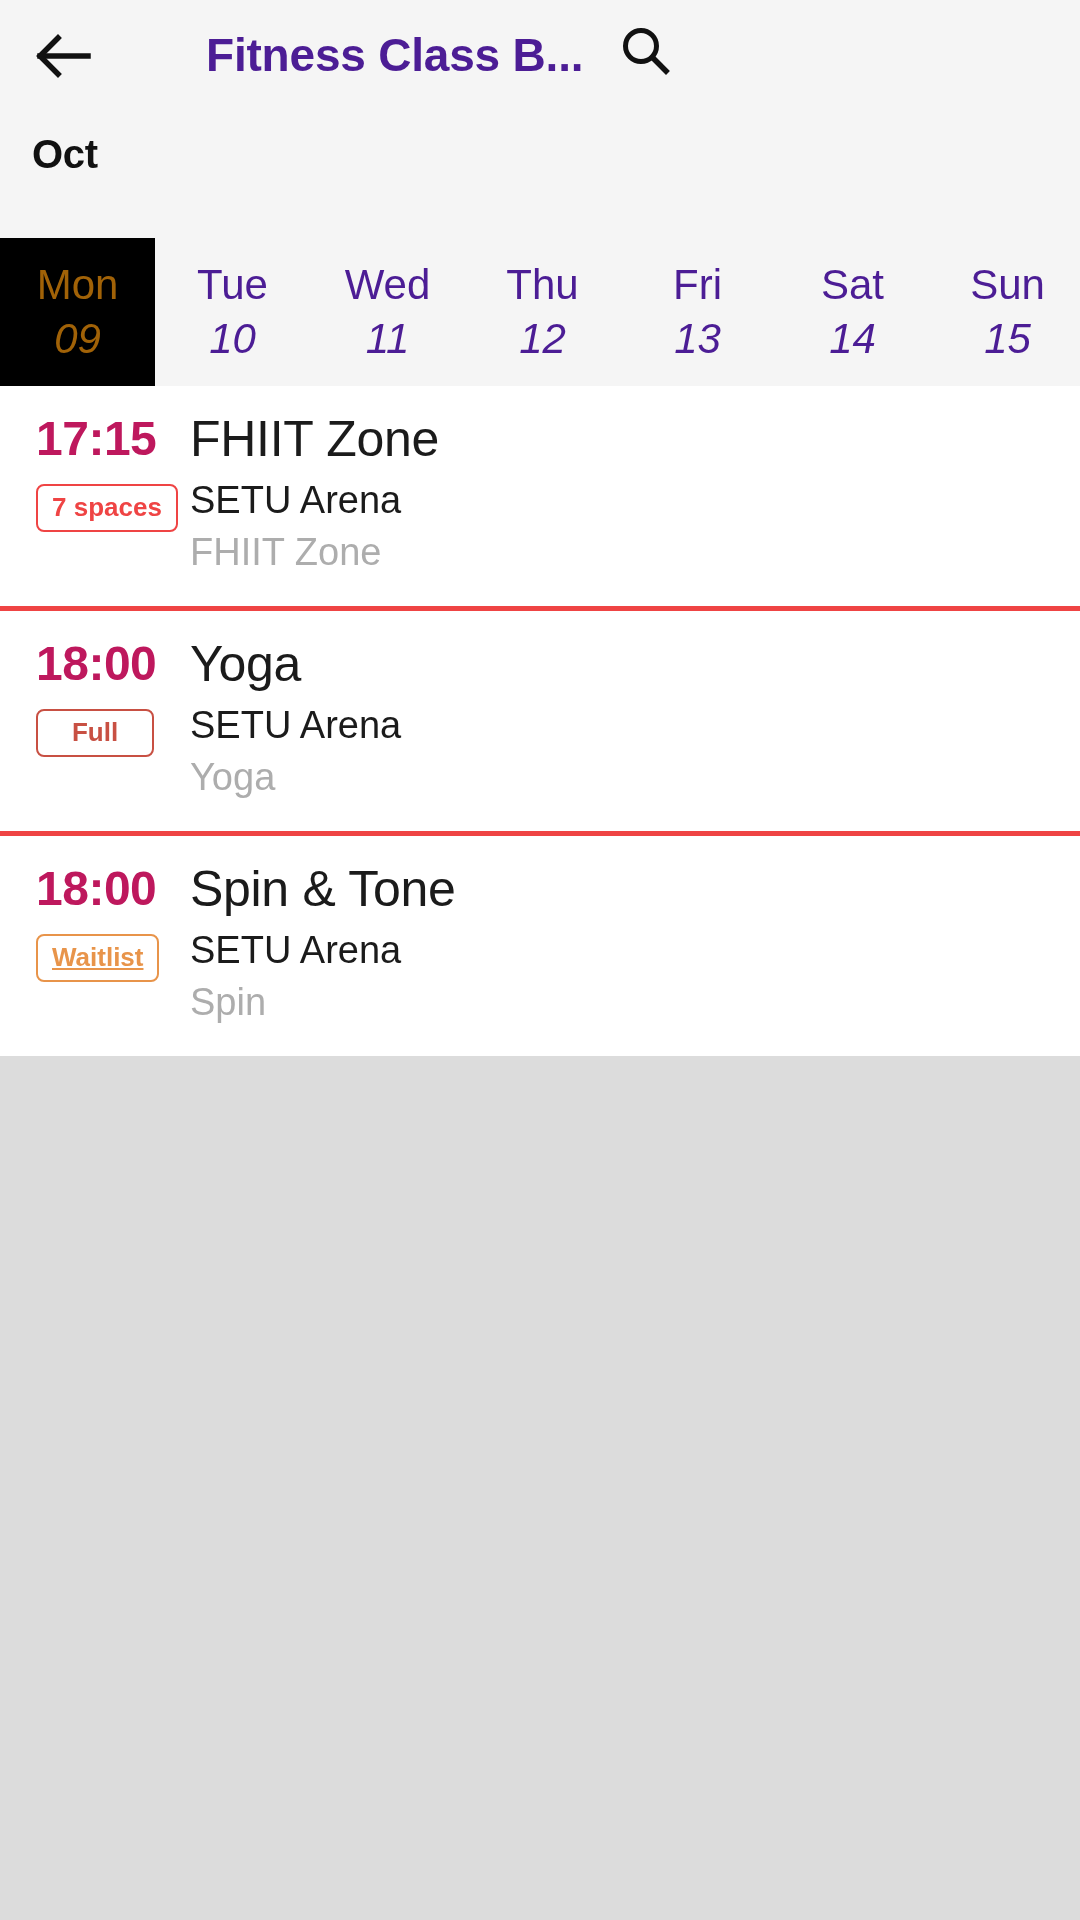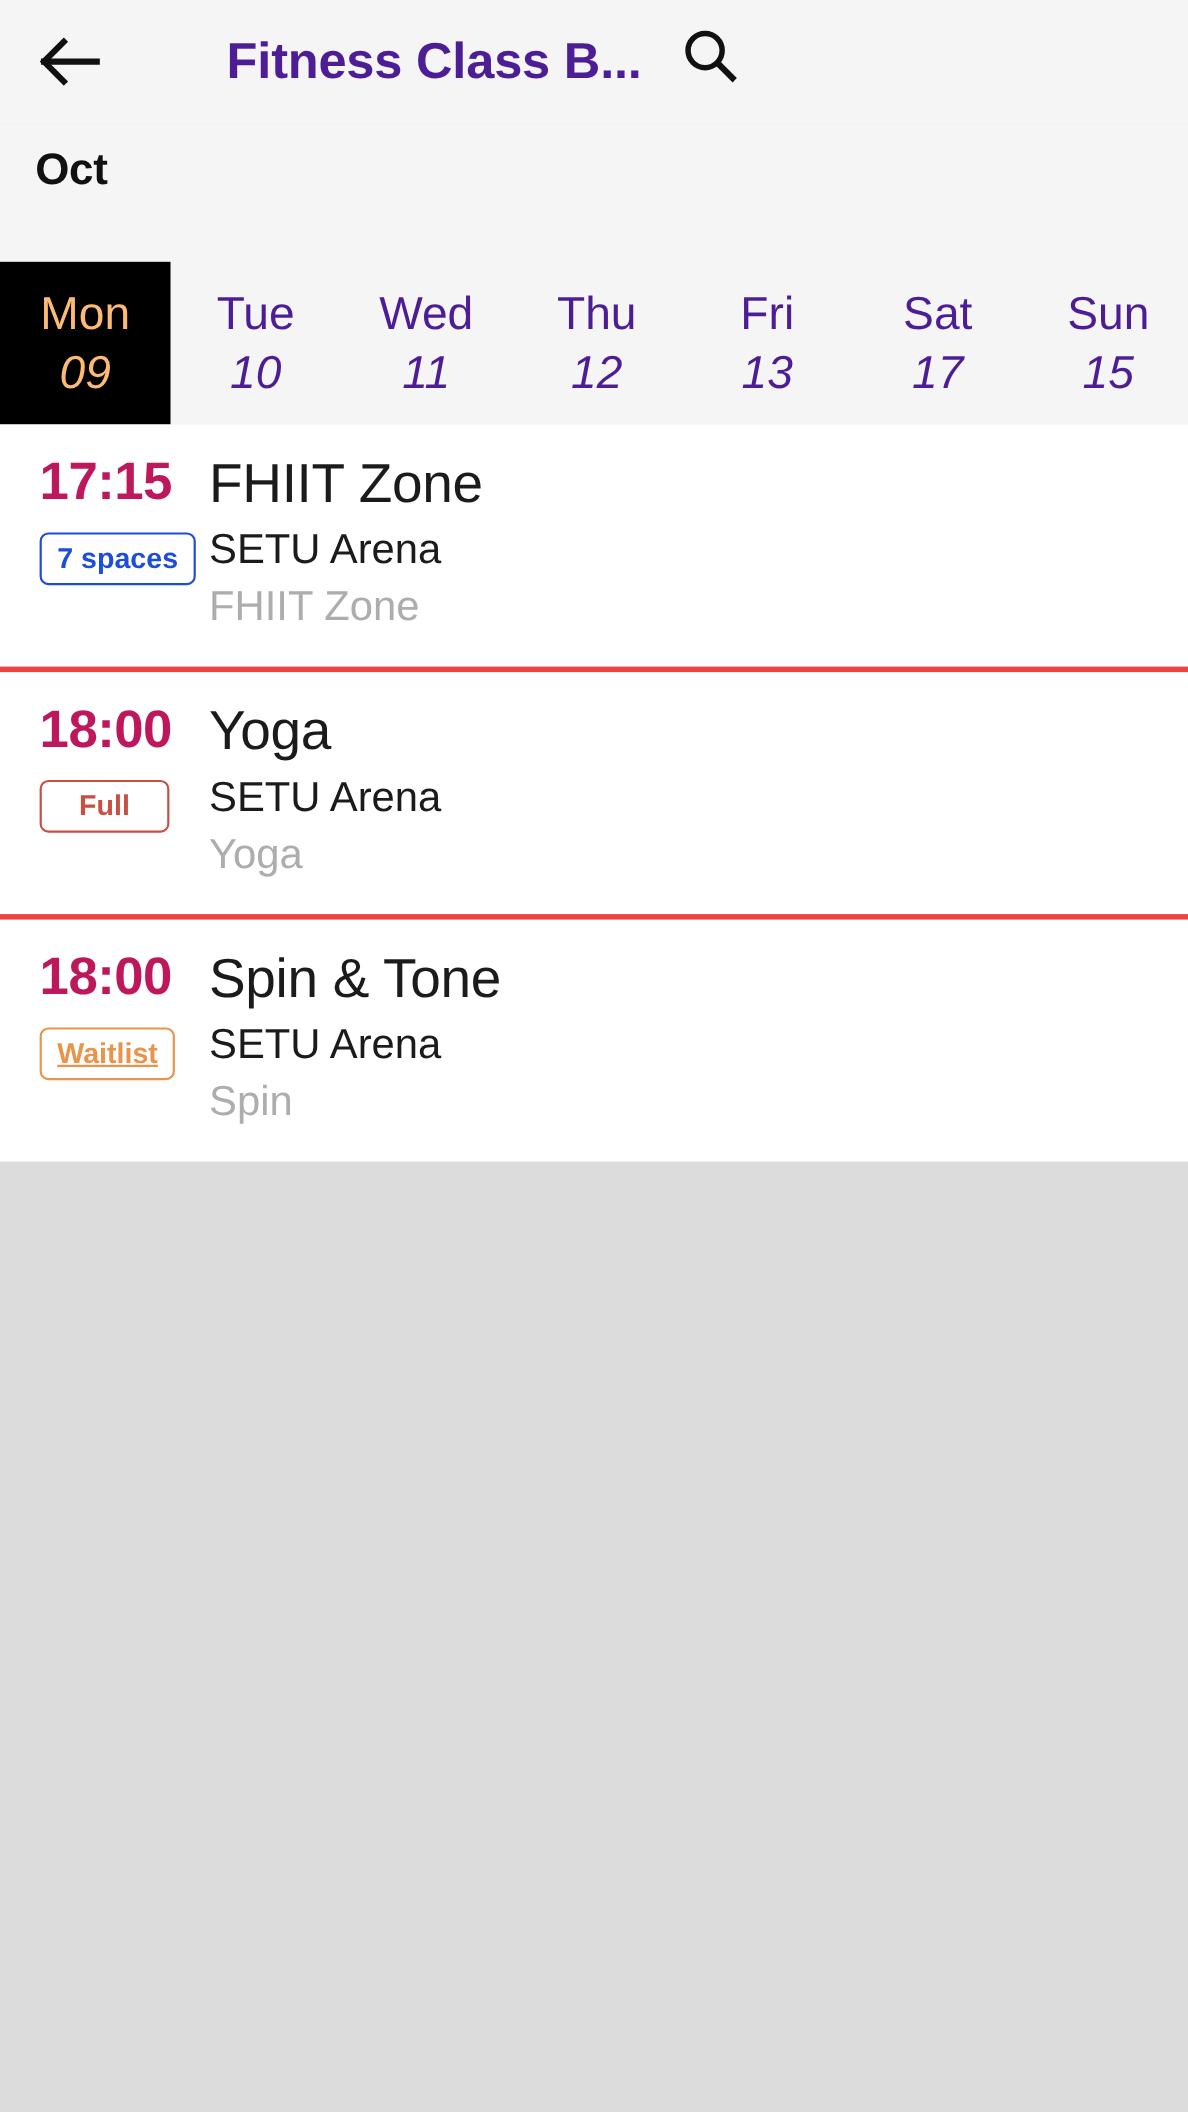--- a/index.html
+++ b/index.html
@@ -131,21 +131,21 @@
   }
   .day-cell .dom {
     font-size: 42px;
     line-height: 52px;
     font-weight: 400;
     margin-top: 2px;
     font-style: italic;
   }
   .day-cell.selected {
     background: #000000;
-    color: #fdba74;
+    color: #a16207;
   }
 
   
   .class-list {
     position: absolute;
     top: 386px; left: 0;
     width: 1080px;
     background: #ffffff;
   }
 
@@ -182,21 +182,21 @@
     padding: 7px 14px 9px 14px;
     border: 2px solid currentColor;
     border-radius: 8px;
     font-size: 26px;
     line-height: 28px;
     font-weight: 700;
     text-align: center;
     min-width: 118px;
     background: #ffffff;
   }
-  .badge.spaces  { color: #1d4ed8; }
+  .badge.spaces  { color: #ef4444; }
   .badge.full    { color: #c85043; }
   .badge.waitlist{ color: #e8944a; text-decoration: underline; }
 
   .col-detail {
     flex: 1 1 auto;
     padding-left: 0;
   }
 
   .class-name {
     font-size: 50px;
@@ -274,21 +274,21 @@
         <div class="day-cell">
           <div class="dow">Thu</div>
           <div class="dom">12</div>
         </div>
         <div class="day-cell">
           <div class="dow">Fri</div>
           <div class="dom">13</div>
         </div>
         <div class="day-cell">
           <div class="dow">Sat</div>
-          <div class="dom">17</div>
+          <div class="dom">14</div>
         </div>
         <div class="day-cell">
           <div class="dow">Sun</div>
           <div class="dom">15</div>
         </div>
       </div>
   </div>
 
   <div class="class-list">
       <div class="class-row">

